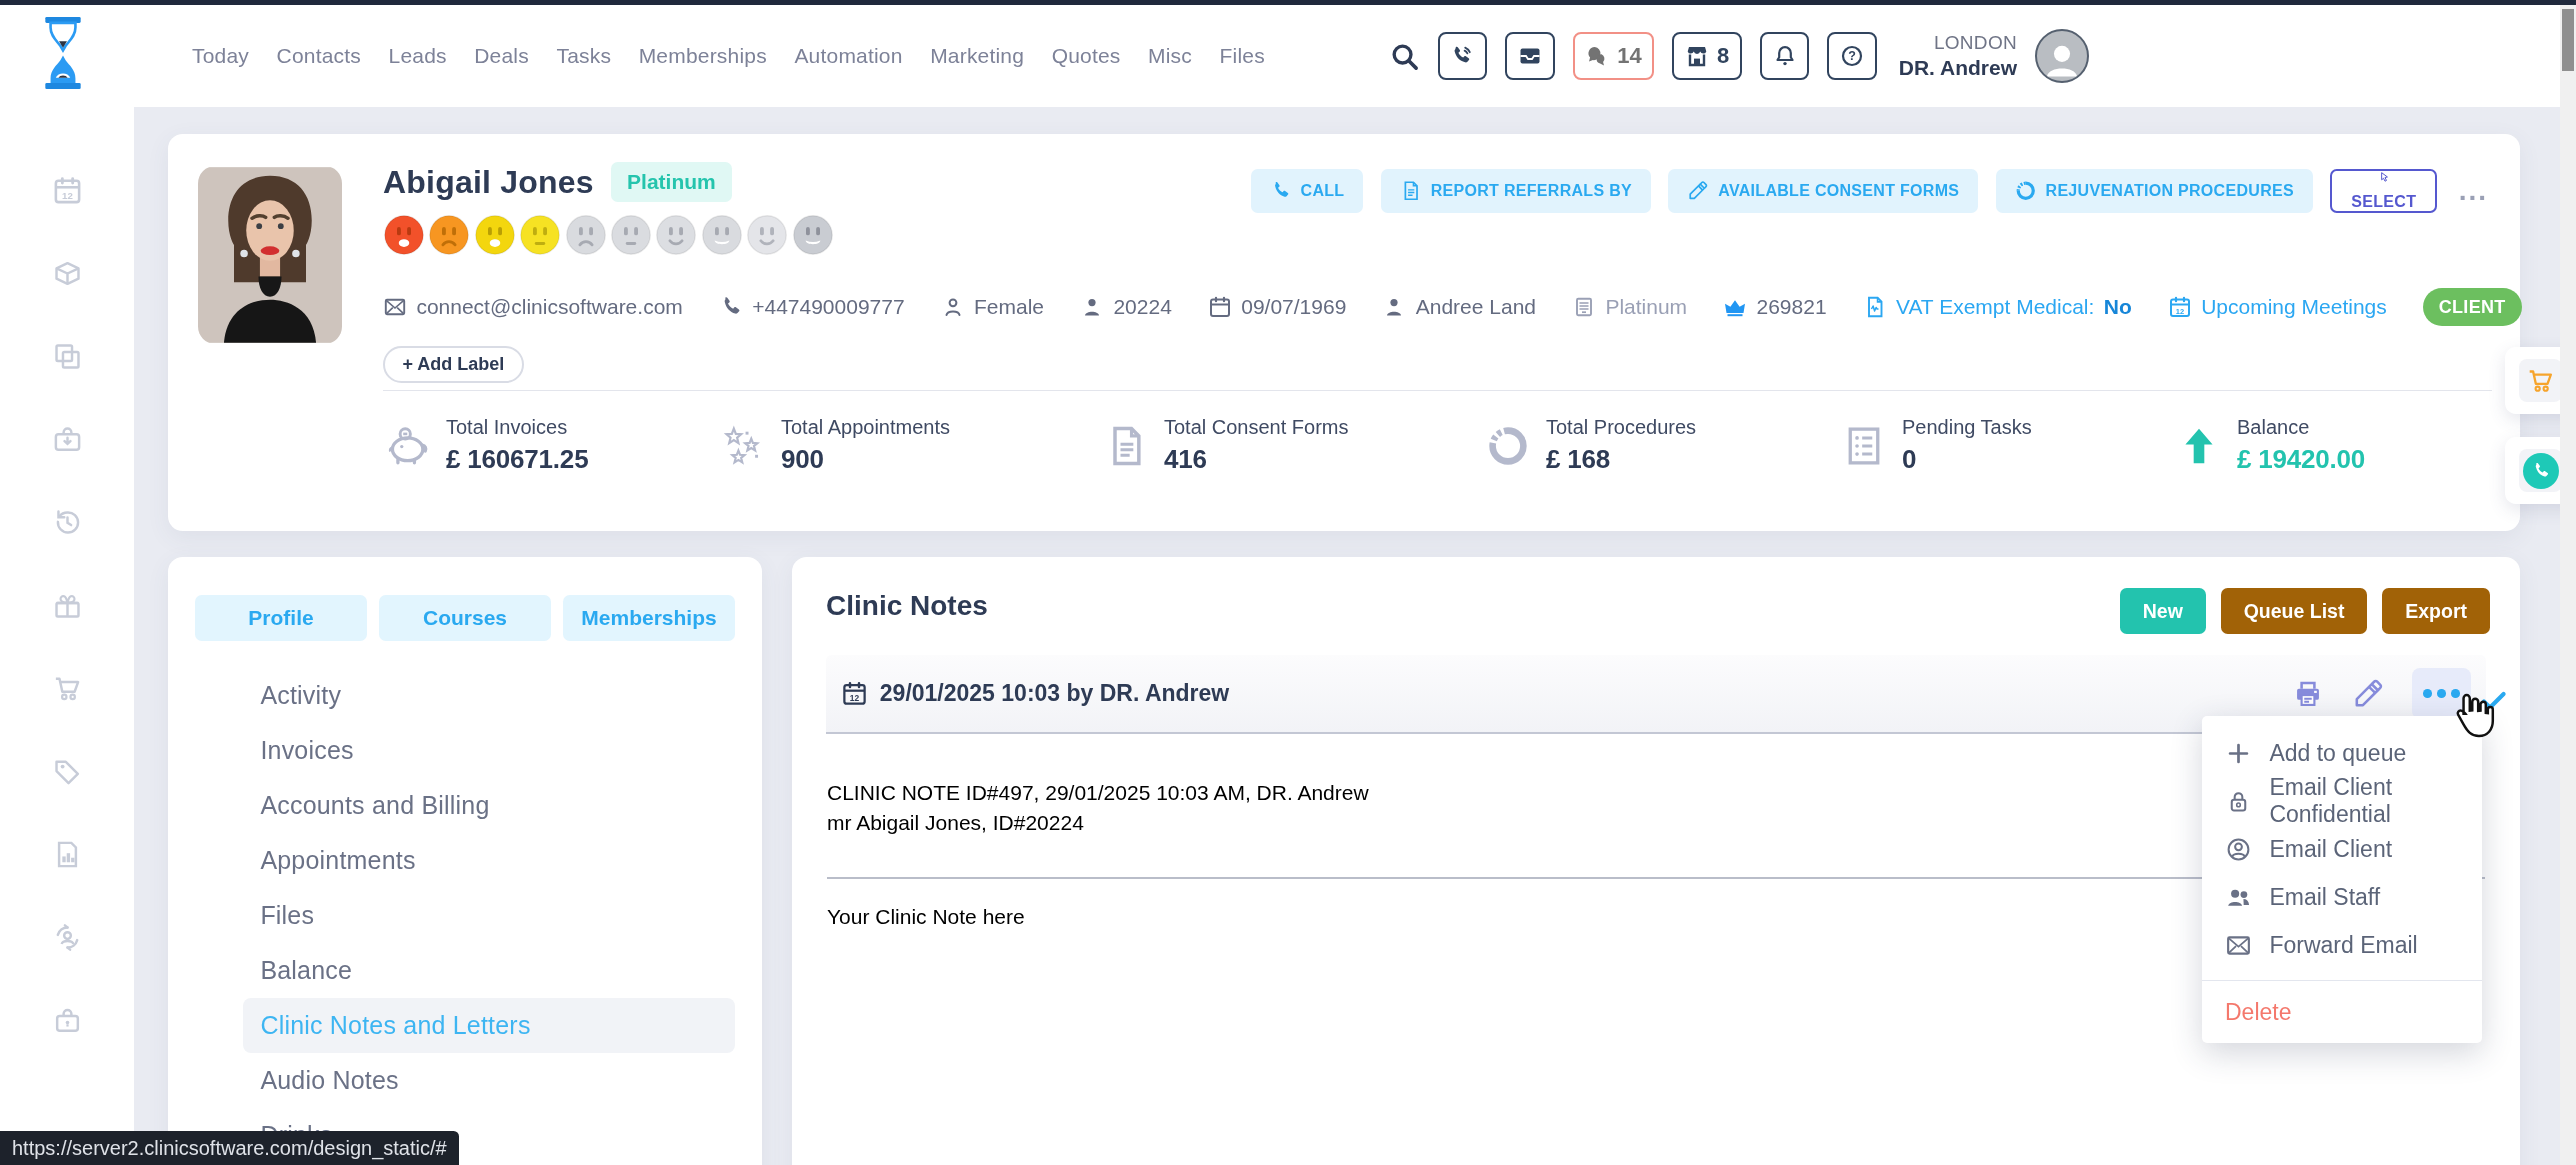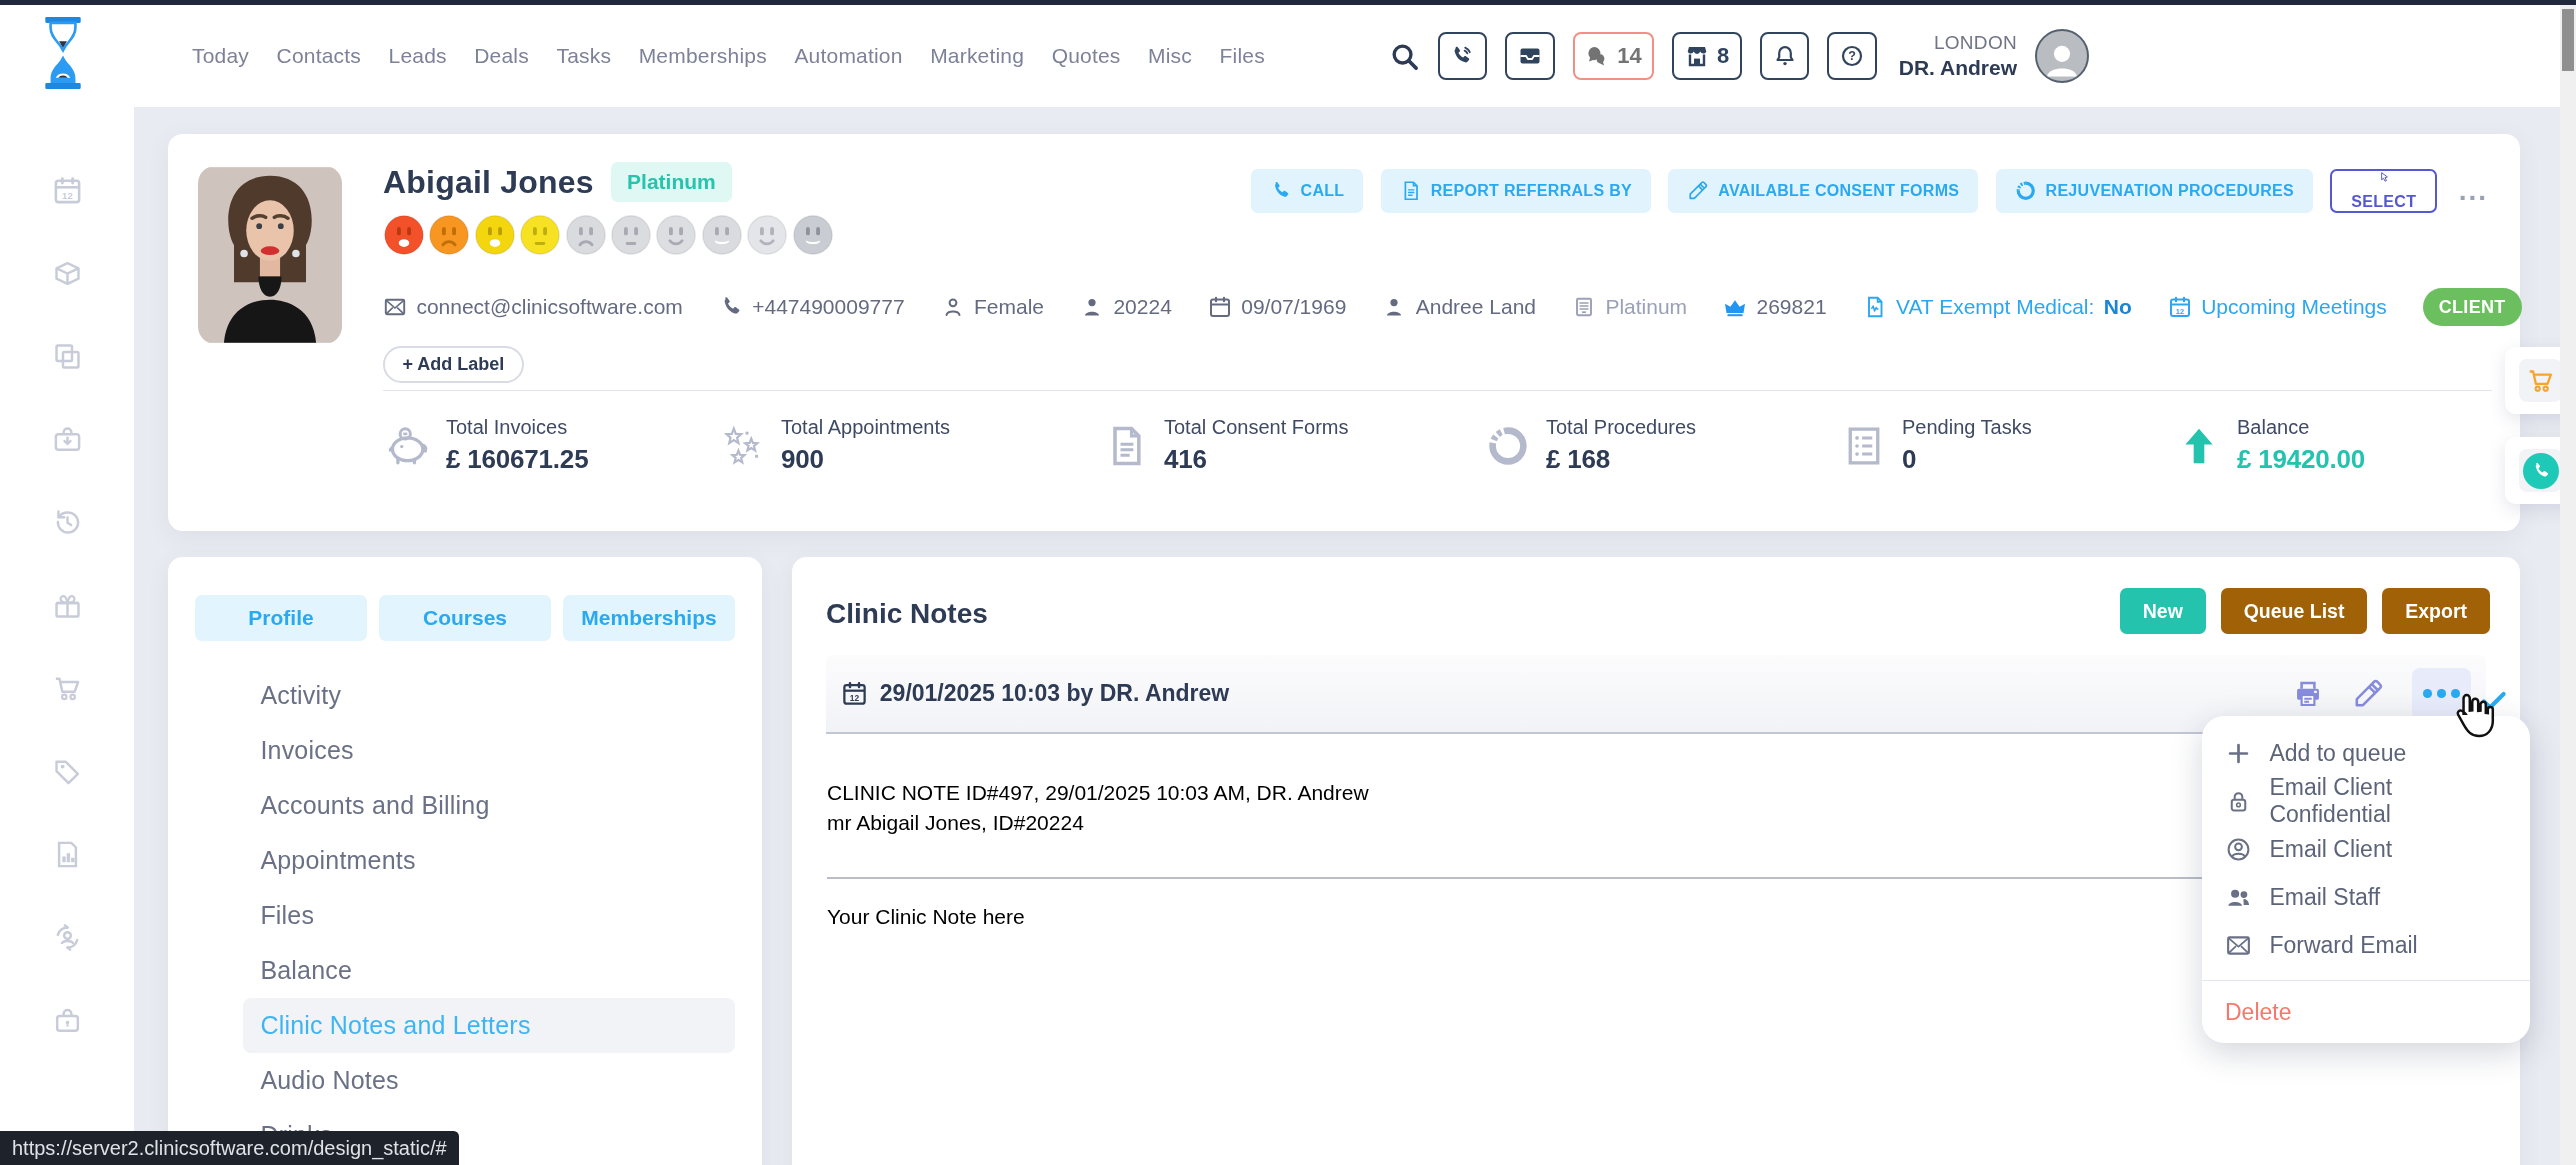--- a/index.html
+++ b/index.html
@@ -79,21 +79,21 @@
   #tabs-row{display:flex;gap:12px;padding:38px 27px 0 27px;}
   .tab{flex:1;height:46px;background:#e2f5fe;color:#2aa9f0;font-size:21px;font-weight:700;
     display:flex;align-items:center;justify-content:center;border-radius:6.7px;cursor:pointer;}
   #menu-list{margin-top:27px;padding:0 27px;margin-left:48px;}
   .menu-item{height:55px;display:flex;align-items:center;padding:0 17.4px;font-size:25px;color:#6a7186;
     border-radius:8px;cursor:pointer;letter-spacing:0.2px;}
   .menu-item.active{background:#f1f3f7;color:#3db5f2;}
 
   
   #notes-card{left:792px;top:557px;width:1728px;height:637px;}
-  #notes-title{position:absolute;left:34px;top:41px;font-size:28px;font-weight:700;color:#2e3b55;}
+  #notes-title{position:absolute;left:34px;top:33px;font-size:28px;font-weight:700;color:#2e3b55;}
   #notes-btns{position:absolute;right:30px;top:31px;display:flex;gap:14.8px;}
   .nbtn{height:46px;border:none;border-radius:6.7px;color:#fff;font-family:inherit;font-size:19.5px;font-weight:600;
     padding:0 23px;cursor:pointer;}
   .nbtn.teal{background:#23c3ae;}
   .nbtn.navy{background:#a16207;}
   #note-subheader{position:absolute;left:34px;right:34px;top:98px;height:79px;
     background:linear-gradient(#fcfcfd,#f2f3f7);border-bottom:2px solid #c3c7d4;
     display:flex;align-items:center;padding:0 14.8px;box-sizing:border-box;border-radius:5.4px 5.4px 0 0;}
   #note-date{display:flex;align-items:center;gap:12px;font-size:23px;font-weight:600;color:#2e3b55;}
   #note-date .i{width:27px;height:27px;color:#2e3b55;}
@@ -101,21 +101,21 @@
   .tool{width:32px;height:32px;color:#868bdb;cursor:pointer;}
   .tool svg{width:32px;height:32px;}
   #dots-btn{width:59px;height:51px;background:#e7ebfa;border-radius:8px;display:flex;align-items:center;
     justify-content:center;gap:5.4px;cursor:pointer;}
   #dots-btn span{width:8.7px;height:8.7px;border-radius:50%;background:#2aa9f0;}
   #note-body{position:absolute;left:35px;right:35px;top:221px;font-size:21px;color:#000;}
   #note-body .ln{line-height:1.45;}
   #note-hr{height:2px;background:#b9bdc9;border:none;margin:38px 0 23px 0;}
 
   
-  #dropdown{left:2202px;top:716px;width:328px;background:#fff;border-radius:22px;z-index:40;
+  #dropdown{left:2202px;top:716px;width:280px;background:#fff;border-radius:5px;z-index:40;
     box-shadow:0 9.4px 32px rgba(40,50,80,.20);padding-top:13.4px;}
   .dd-item{height:48px;display:flex;align-items:center;gap:17.4px;padding:0 23px;font-size:23px;color:#5b6478;cursor:pointer;}
   .dd-item .i{width:27px;height:27px;color:#6a7186;flex:0 0 auto;}
   #dd-delete{border-top:1.3px solid #e3e6ee;margin-top:10.7px;height:62px;display:flex;align-items:center;
     padding:0 23px;color:#f4786c;font-size:23px;cursor:pointer;border-radius:0 0 10.7px 10.7px;}
 
   
   .side-tab{position:absolute;left:2505px;width:71px;height:67px;background:#fff;border-radius:10.7px 0 0 10.7px;
     box-shadow:0 5.4px 17.4px rgba(70,80,120,.14);display:flex;align-items:center;justify-content:center;z-index:15;cursor:pointer;}
   .side-tile{width:43px;height:43px;background:#f2f3f7;border-radius:8px;display:flex;align-items:center;justify-content:center;}

